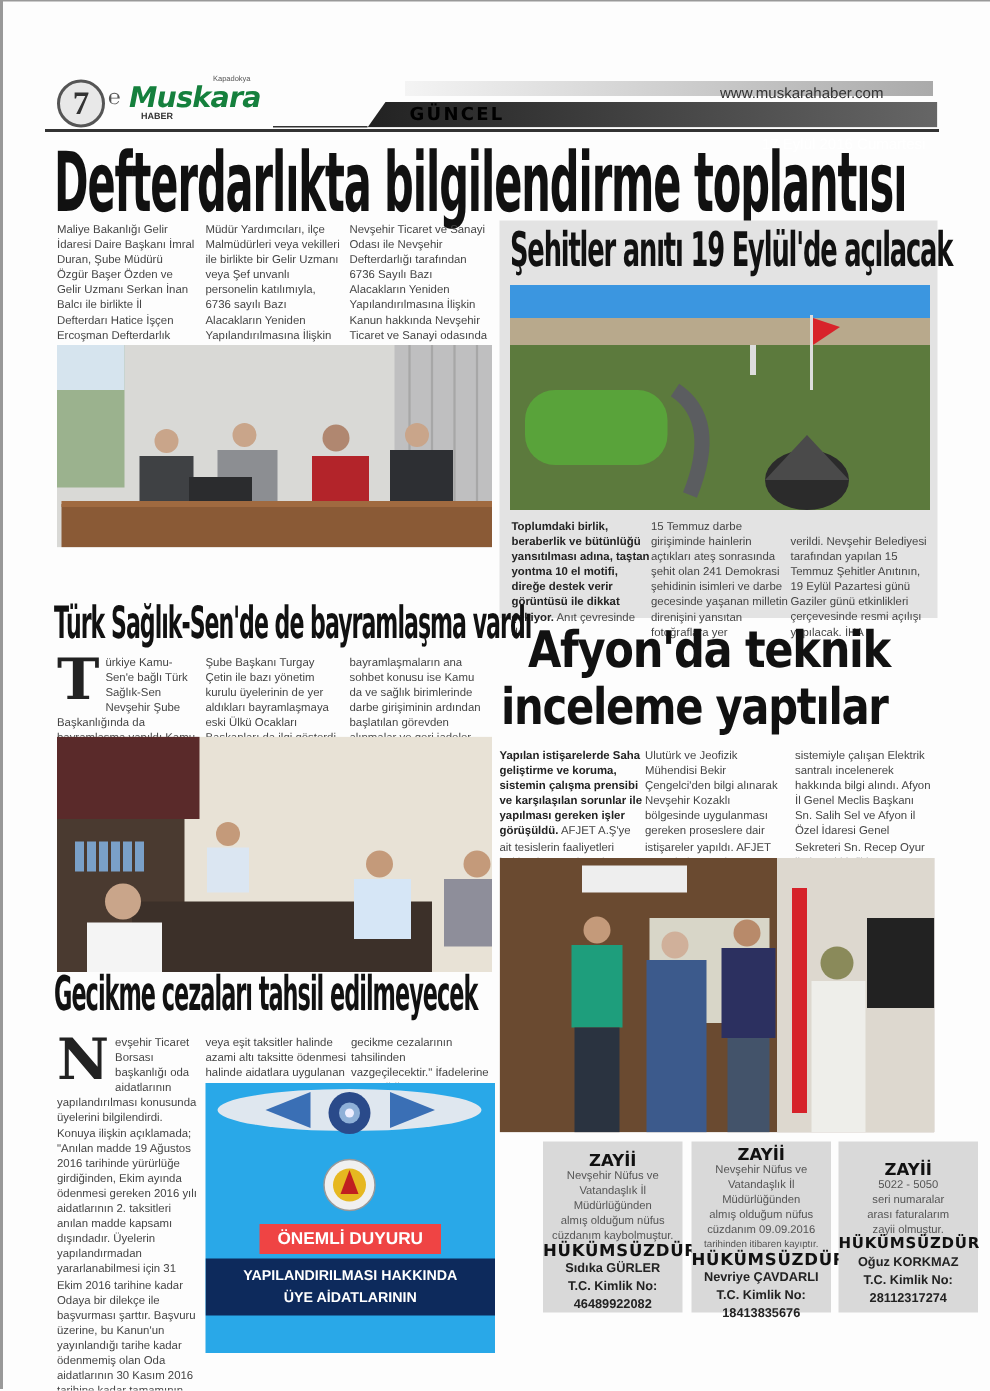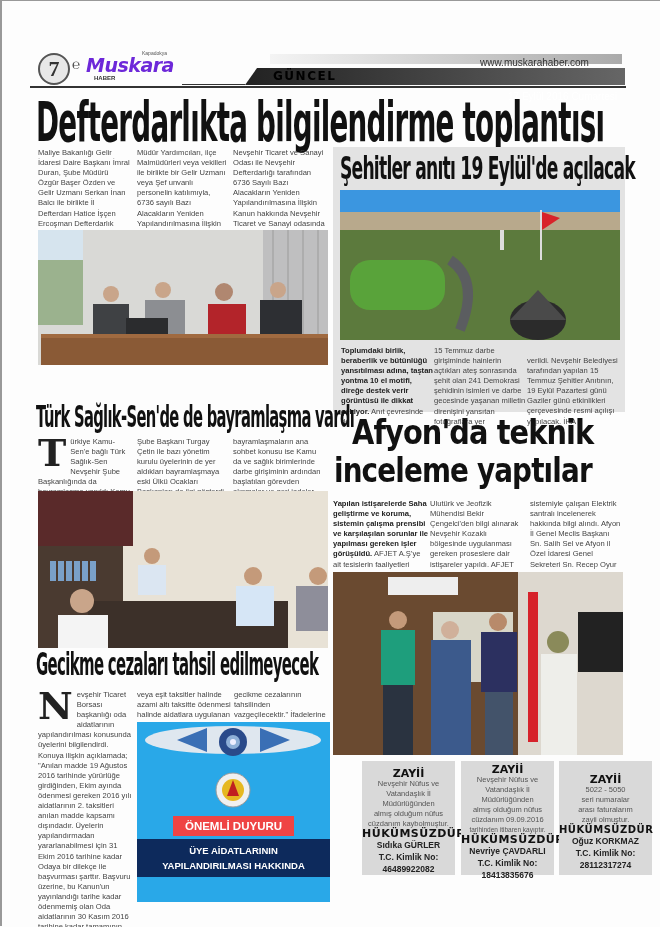--- a/index.html
+++ b/index.html
@@ -2,21 +2,21 @@
 <html><head>
 <meta charset="utf-8">
 <style>
   html,body{margin:0;padding:0;}
   body{width:660px;height:927px;background:#fdfdfd;position:relative;overflow:hidden;font-family:"Liberation Sans",sans-serif;color:#222;}
   .frame{position:absolute;left:0;top:0;width:658px;height:925px;border-left:2px solid #999;border-top:1px solid #999;}
   .abs{position:absolute;}
   
   .pagenum{left:38px;top:53px;width:28px;height:28px;border-radius:50%;border:2px solid #555;background:#e8e8e8;font-family:"Liberation Serif",serif;font-size:22px;font-weight:bold;text-align:center;line-height:28px;color:#333;}
   .logo{left:72px;top:54px;width:110px;height:30px;}
-  .logo-main{position:absolute;left:14px;top:0;font-family:"DejaVu Sans",sans-serif;font-weight:bold;font-size:19px;color:#6d28d9;letter-spacing:-0.5px;font-style:italic;}
+  .logo-main{position:absolute;left:14px;top:0;font-family:"DejaVu Sans",sans-serif;font-weight:bold;font-size:19px;color:#15803d;letter-spacing:-0.5px;font-style:italic;}
   .logo-sub{position:absolute;left:22px;top:21px;font-size:6px;color:#333;font-weight:bold;}
   .logo-swirl{position:absolute;left:0;top:2px;font-size:14px;color:#555;}
   .logo-top{position:absolute;left:70px;top:-4px;font-size:5px;color:#555;}
   .header-bar-top{left:270px;top:54px;width:352px;height:10px;background:linear-gradient(90deg,#f4f4f4,#aaa);}
   .header-url{left:480px;top:57px;font-size:10px;color:#333;}
   .header-bar{left:245px;top:68px;width:380px;height:17px;background:linear-gradient(90deg,#222,#666);clip-path:polygon(12px 0,100% 0,100% 100%,0 100%);}
   .section{left:273px;top:69px;font-size:12px;font-weight:bold;color:#000000;letter-spacing:1.5px;font-family:"DejaVu Sans",sans-serif;}
   .date{left:508px;top:71px;font-size:10px;color:#fff;margin-top:20px;}
   .header-line{left:182px;top:84px;width:63px;height:1px;background:#333;}
   .header-rule{left:30px;top:86px;width:596px;height:2px;background:#333;}
@@ -183,22 +183,22 @@
     <circle cx="96" cy="20" r="7" fill="#8fb0d8"></circle>
     <circle cx="96" cy="20" r="3" fill="#eef"></circle>
   </svg>
   <svg class="abs" style="left:78px;top:50px;" width="36" height="36" viewBox="0 0 36 36">
     <circle cx="18" cy="18" r="17" fill="#f0f0f0" stroke="#999"></circle>
     <circle cx="18" cy="18" r="11" fill="#e6b820"></circle>
     <path d="M12 24 L18 8 L24 24 Z" fill="#c02020"></path>
   </svg>
   <div class="abs" style="left:36px;top:94px;width:121px;height:20px;background:#ef4444;color:#fff;font-weight:bold;font-size:11.5px;text-align:center;line-height:20px;">ÖNEMLİ DUYURU</div>
   <div class="abs" style="left:0;top:117px;width:193px;height:38px;background:#0d2a5c;color:#fff;font-weight:bold;font-size:9.5px;text-align:center;line-height:15px;padding-top:4px;box-sizing:border-box;">
+    <div>YAPILANDIRILMASI HAKKINDA</div>
     <div>ÜYE AİDATLARININ</div>
-    <div>YAPILANDIRILMASI HAKKINDA</div>
   </div>
 </div>
 
 <div class="abs zayii" style="left:333px;top:761px;width:93px;height:114px;padding-top:8px;box-sizing:border-box;">
   <div class="t">ZAYİİ</div>
   <div>Nevşehir Nüfus ve</div>
   <div>Vatandaşlık İl</div>
   <div>Müdürlüğünden</div>
   <div>almış olduğum nüfus</div>
   <div>cüzdanım kaybolmuştur.</div>

